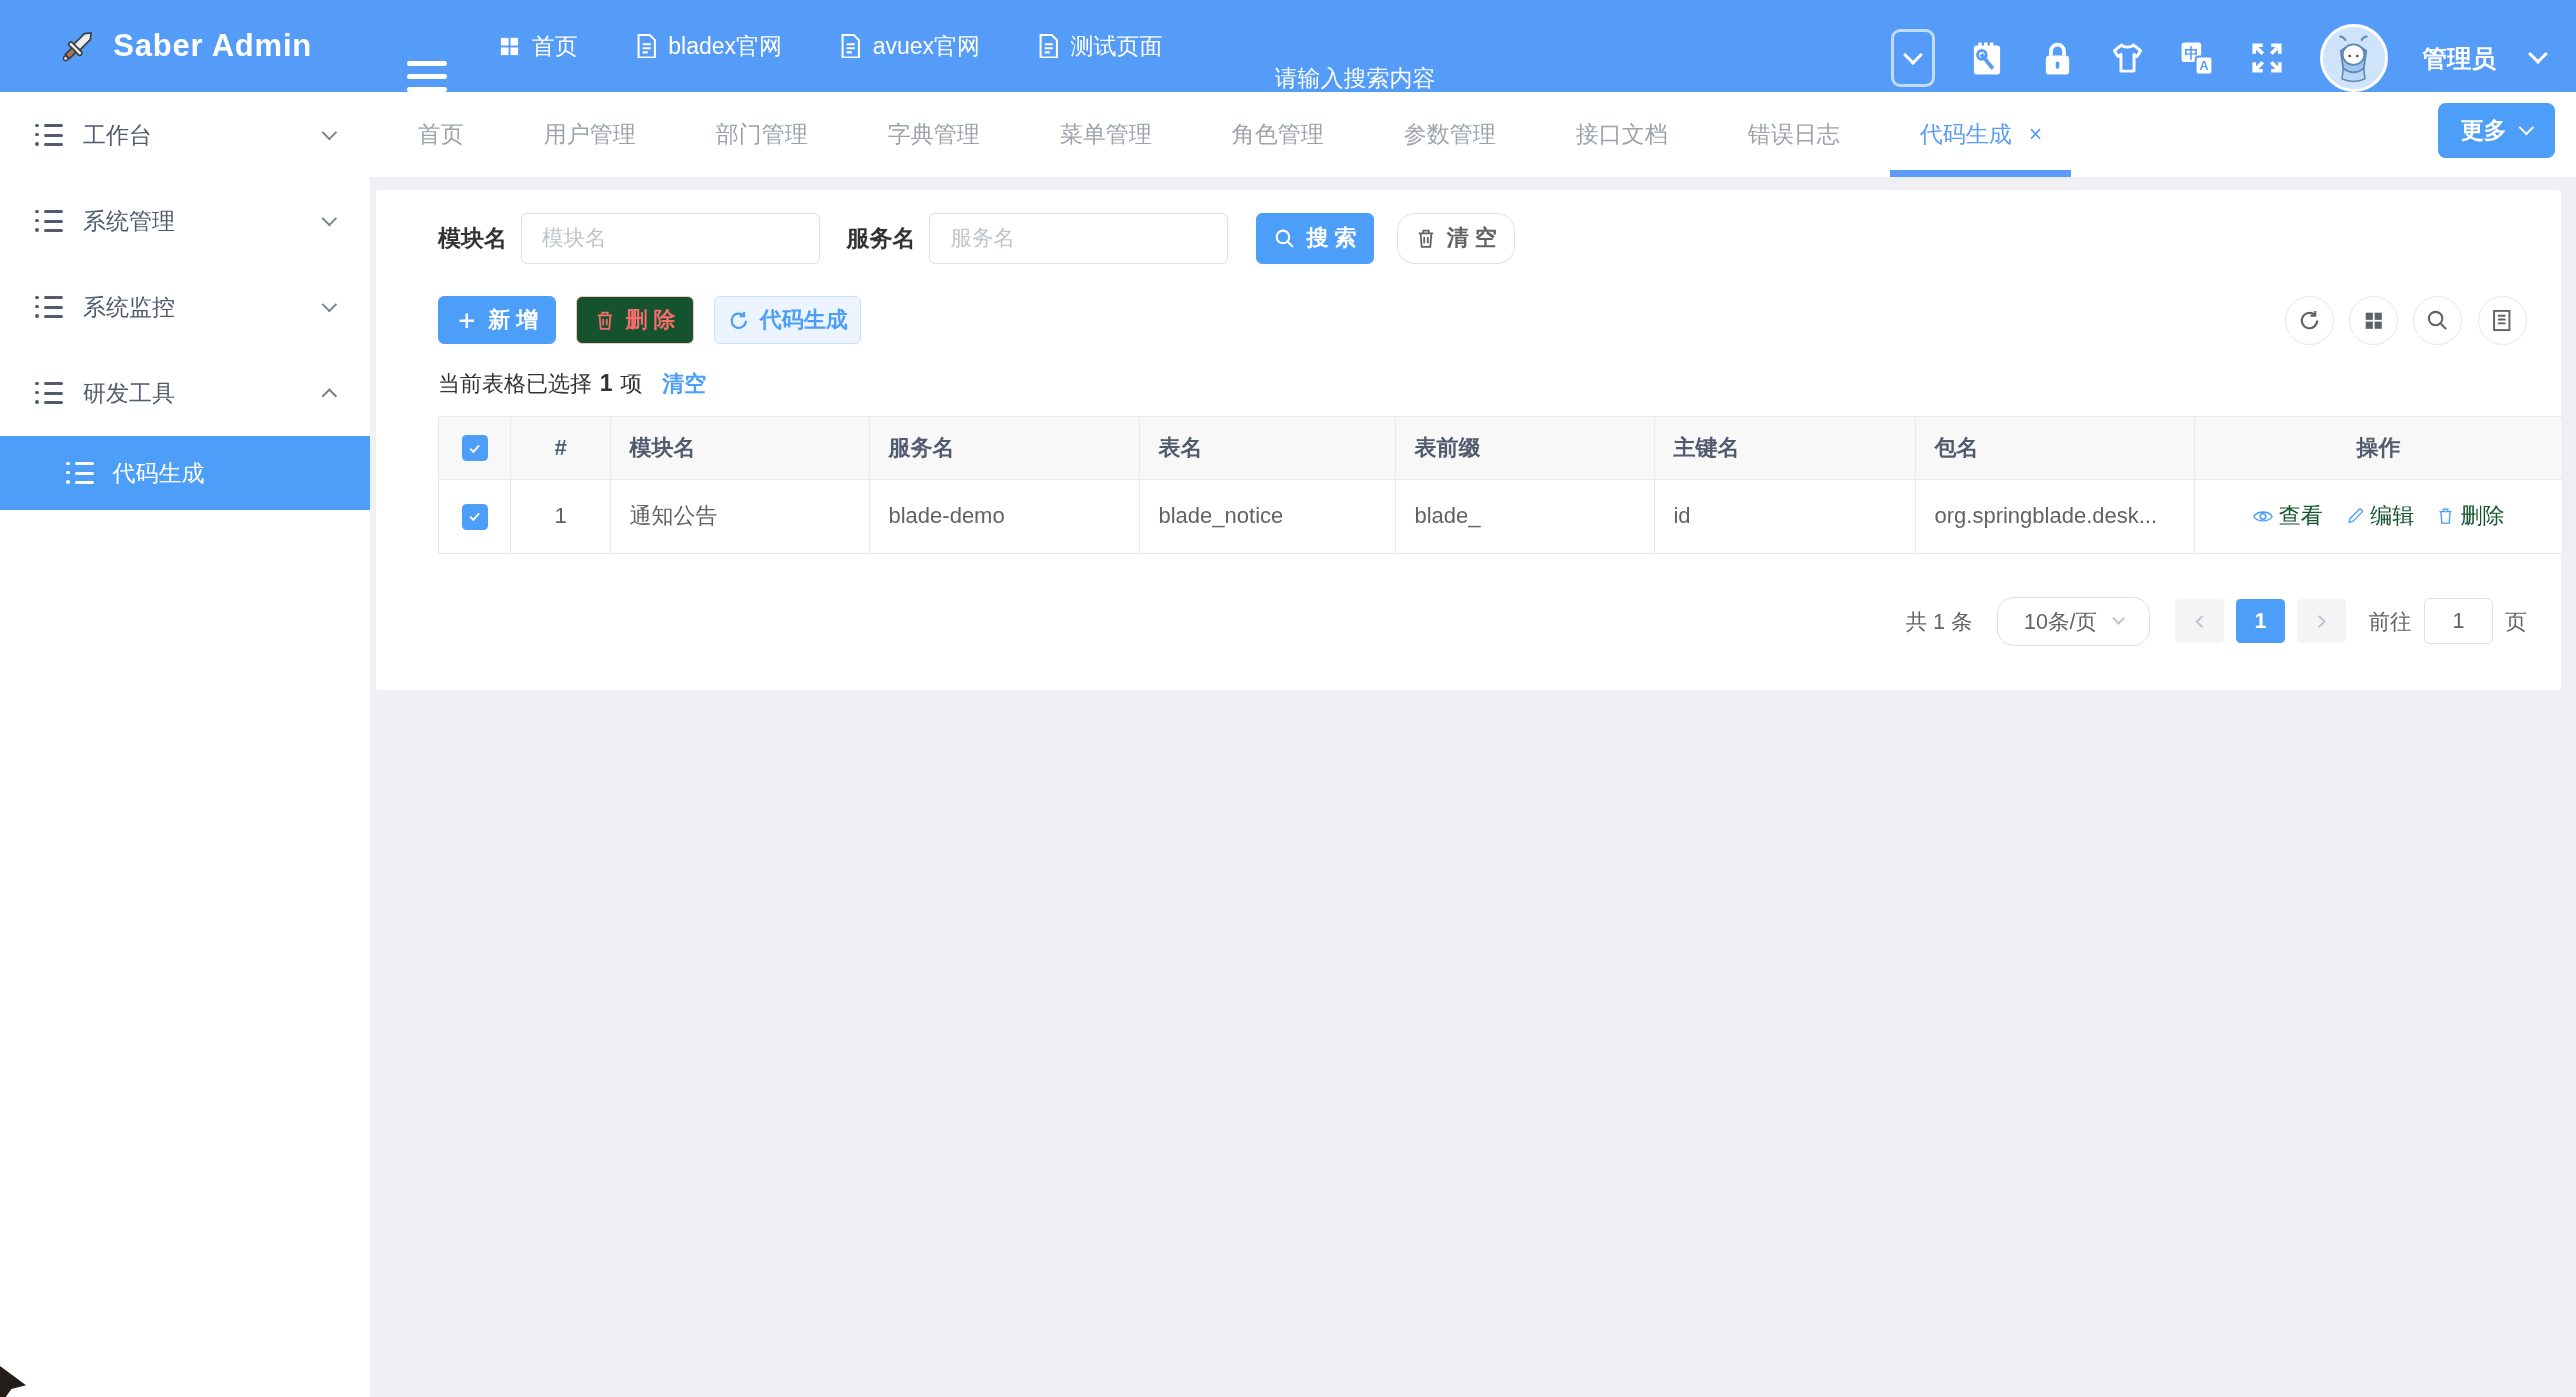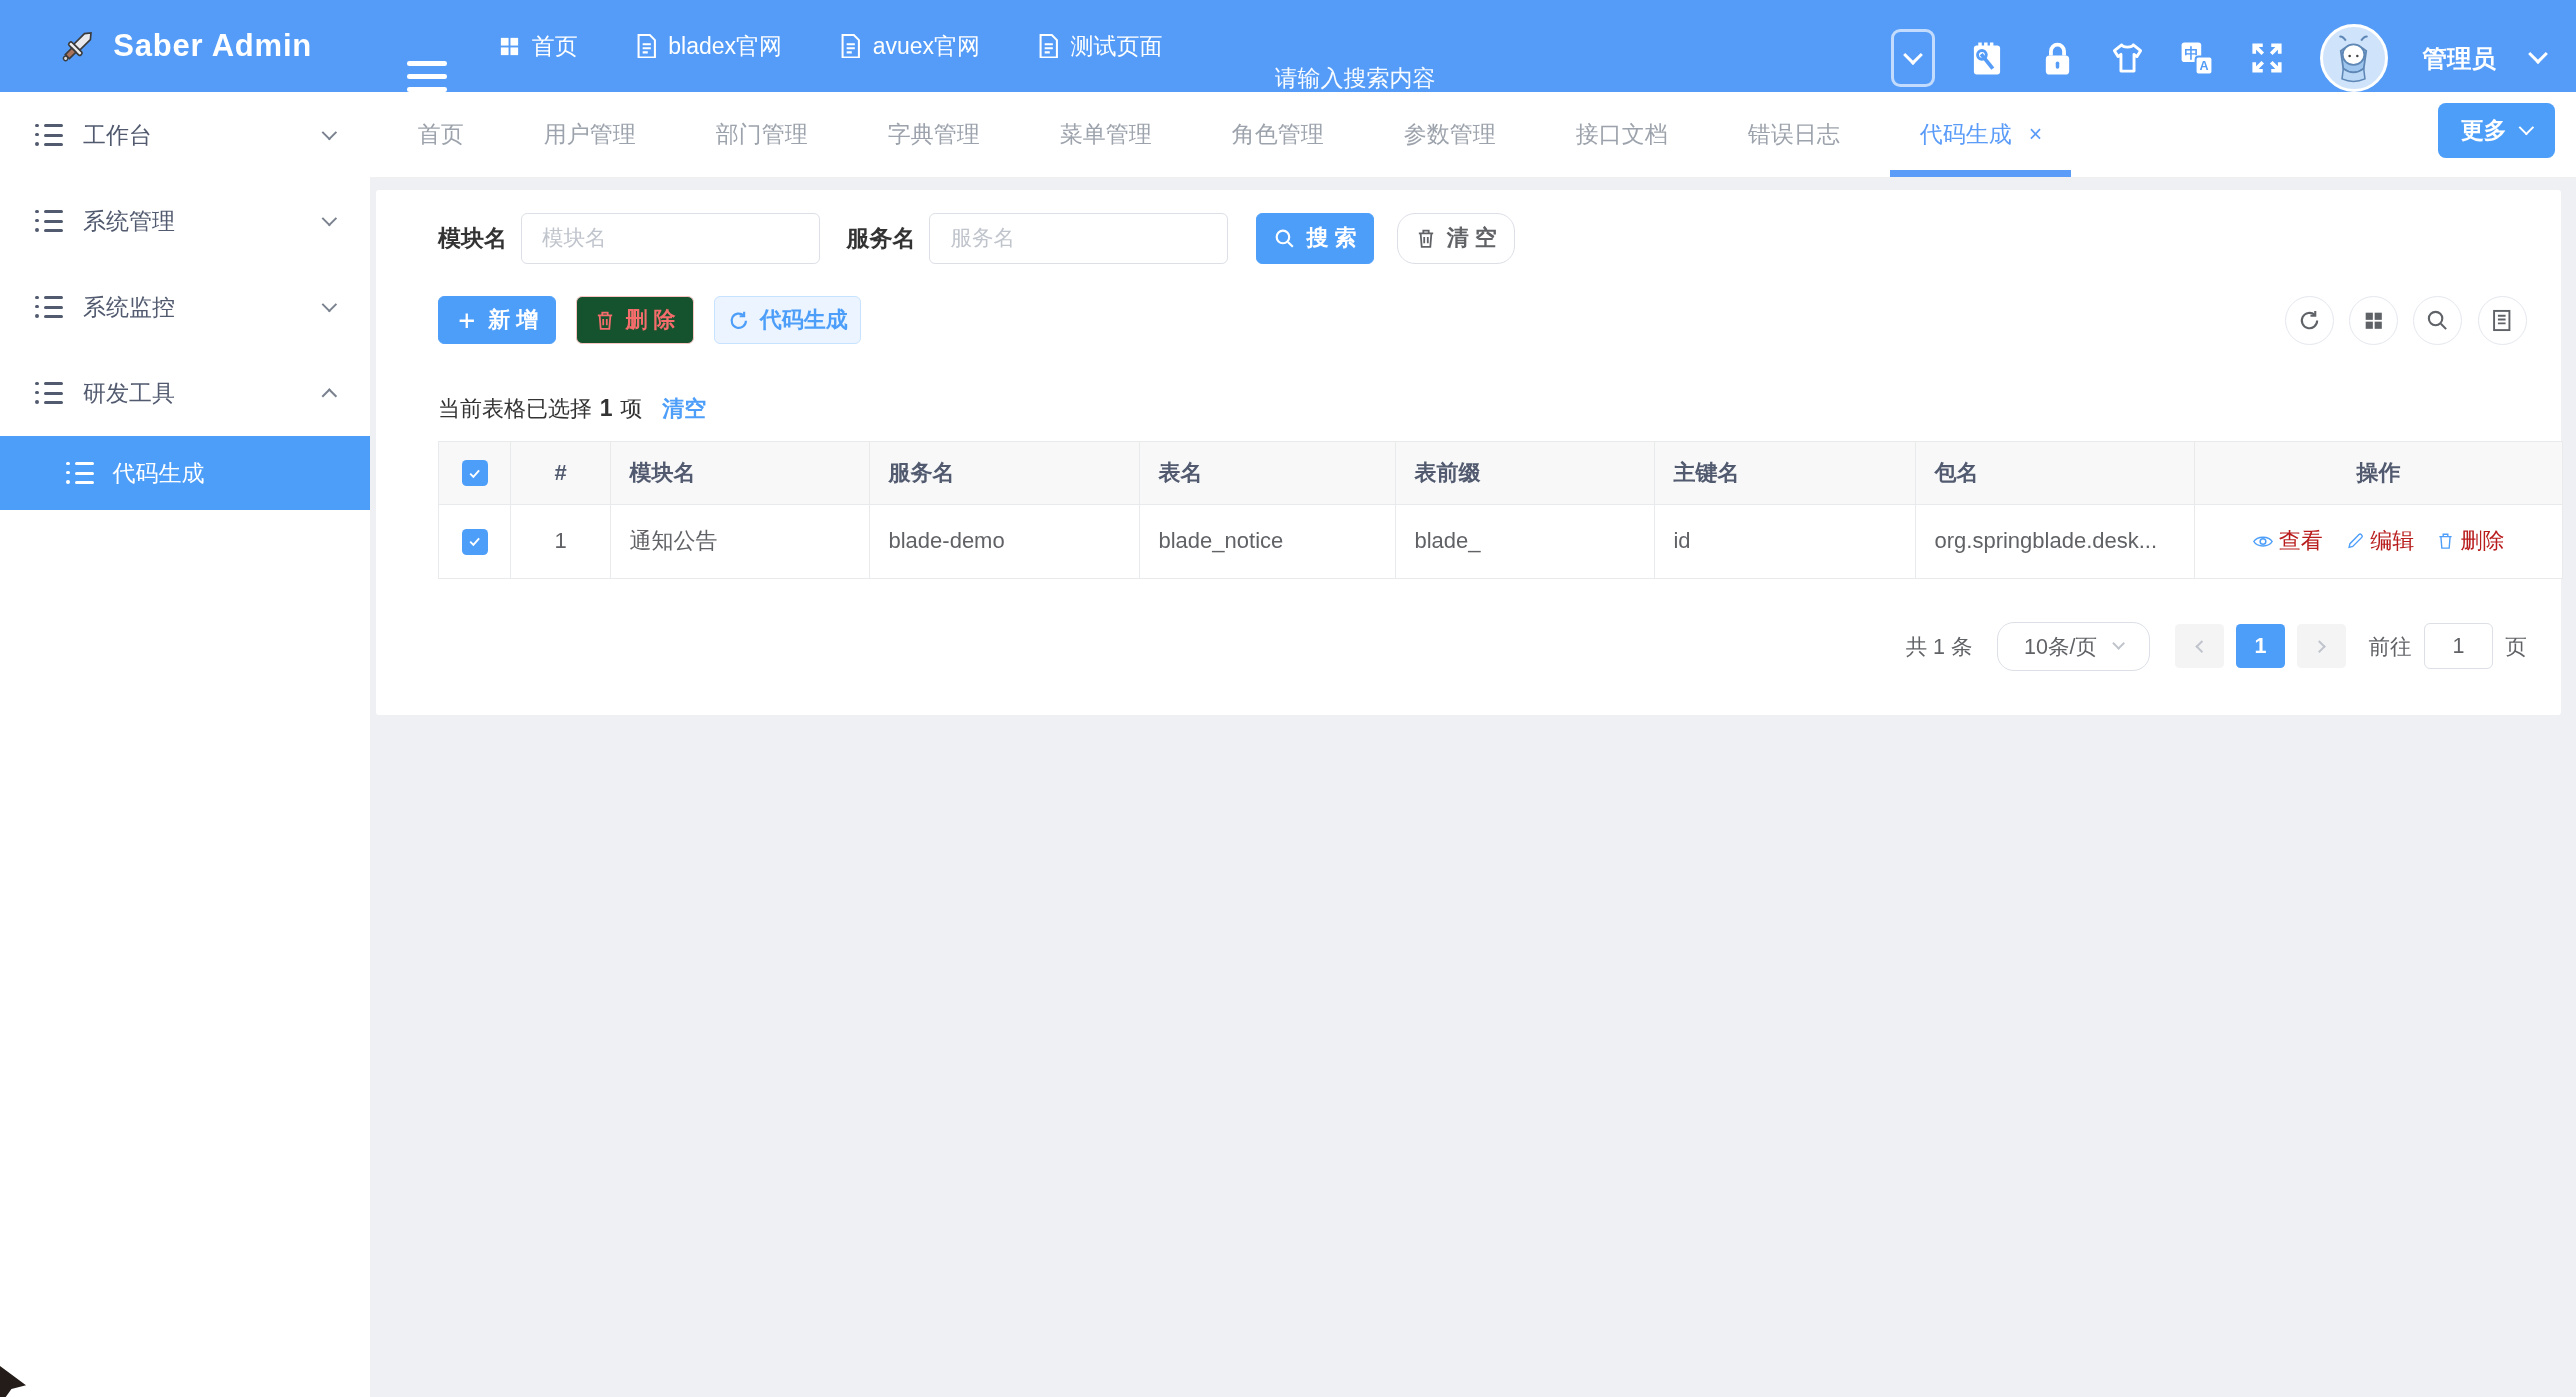--- a/index.html
+++ b/index.html
@@ -66,35 +66,35 @@
   .btn-danger-plain { background:#14532d; color:#F56C6C; border-color:#FBC4C4; }
   .btn-info-plain   { background:#ECF5FF; color:#4D9EF9; border-color:#C6E2FF; }
   .w152 { width:118px; } .w190 { width:147px; }
 
   .action-row { display:flex; align-items:center; margin-top:32px; }
   .action-row .btn { height:48px; margin-right:20px; }
   .tools { margin-left:auto; display:flex; gap:15.3px; }
   .tool-circle { width:49px; height:49px; border-radius:50%; border:1.5px solid #E4E7ED; background:#fff;
     display:flex; align-items:center; justify-content:center; color:#5f6368; cursor:pointer; }
 
-  .select-row { margin-top:49px; font-size:22px; color:#333; display:flex; align-items:center; }
+  .select-row { margin-top:24px; font-size:22px; color:#333; display:flex; align-items:center; }
   .select-row b { margin:0 7.7px; font-size:23px; }
   .clear-link { color:#4D9EF9; margin-left:20px; cursor:pointer; font-weight:bold; }
 
   table { border-collapse:collapse; width:100%; margin-top:17px; table-layout:fixed; }
   th,td { border:1.5px solid #E8EAEC; font-size:22px; padding:0 18.4px; overflow:hidden; white-space:nowrap; text-overflow:ellipsis; }
   thead th { height:63px; background:#F8F8F9; color:#515A6E; font-weight:bold; text-align:left; }
   tbody td { height:74px; color:#606266; background:#fff; }
   .col-check { width:72px; text-align:center; } .col-idx { width:100px; text-align:center;}
   td.col-idx, th.col-idx { text-align:center; }
   .col-op { width:368px; }
   th.col-op { text-align:center; }
   .checkbox { width:26px; height:26px; background:#4D9EF9; border-radius:4.6px; display:inline-flex; align-items:center; justify-content:center; cursor:pointer; vertical-align:middle;}
   .ops { display:flex; justify-content:center; gap:23px; }
-  .op-link { color:#b91c1c; display:inline-flex; align-items:center; gap:6.1px; cursor:pointer;text-align:right; }
+  .op-link { color:#14532d; display:inline-flex; align-items:center; gap:6.1px; cursor:pointer;text-align:right; }
 
   .pager { display:flex; align-items:center; justify-content:flex-end; margin-top:43px; gap:12.3px; font-size:21.5px; color:#606266; }
   .page-size { width:153px; height:49px; border:1.5px solid #DCDFE6; border-radius:17px; display:flex; align-items:center; justify-content:center; gap:17px; color:#606266; cursor:pointer; margin:0 12.3px;}
   .page-size .chev { width:9.2px; height:9.2px; border-width:2.3px; color:#C0C4CC; margin-top:-4.6px;}
   .pg-btn { width:49px; height:44px; background:#F4F4F5; border-radius:4.6px; display:flex; align-items:center; justify-content:center; color:#C0C4CC; cursor:pointer; }
   .pg-btn .chev { width:9.2px; height:9.2px; border-width:2.3px; }
   .chev.left { transform:rotate(135deg); margin-left:4.6px;} .chev.right { transform:rotate(-45deg); margin-right:4.6px;}
   .pg-cur { width:49px; height:44px; background:#4D9EF9; border-radius:4.6px; color:#fff; display:flex; align-items:center; justify-content:center; font-weight:bold; cursor:pointer;}
   .goto { margin-left:10px; display:flex; align-items:center; gap:12.3px; }
   .goto input { width:69px; height:46px; border:1.5px solid #DCDFE6; border-radius:6.1px; text-align:center; font-size:21.5px; color:#606266; outline:none;}

